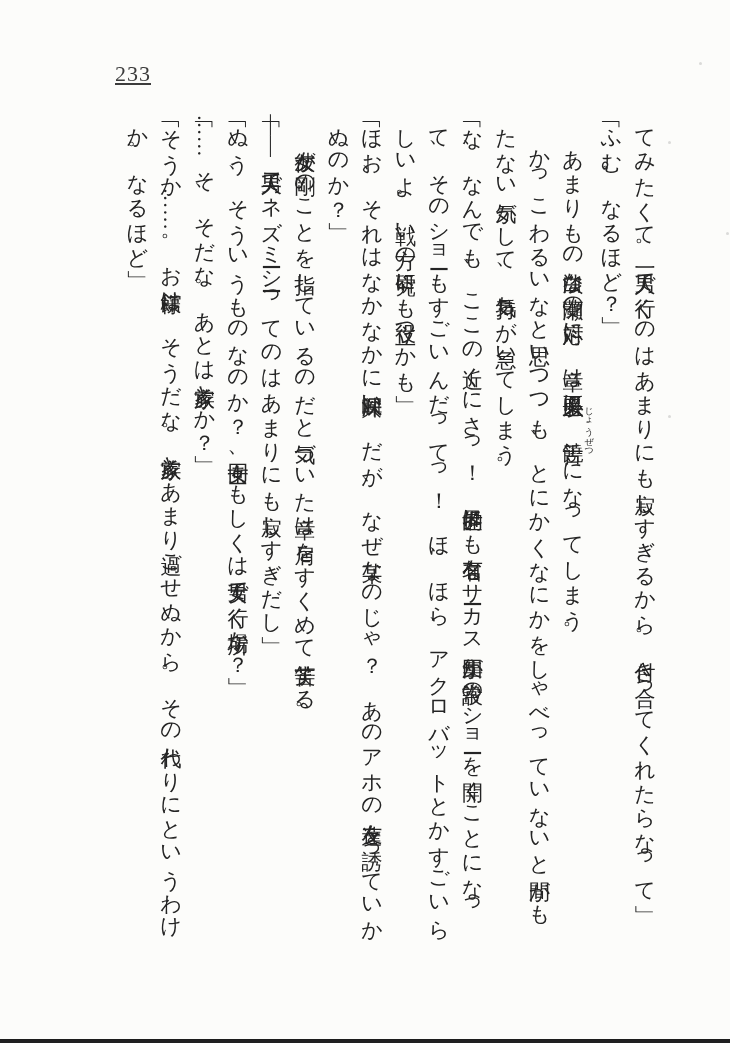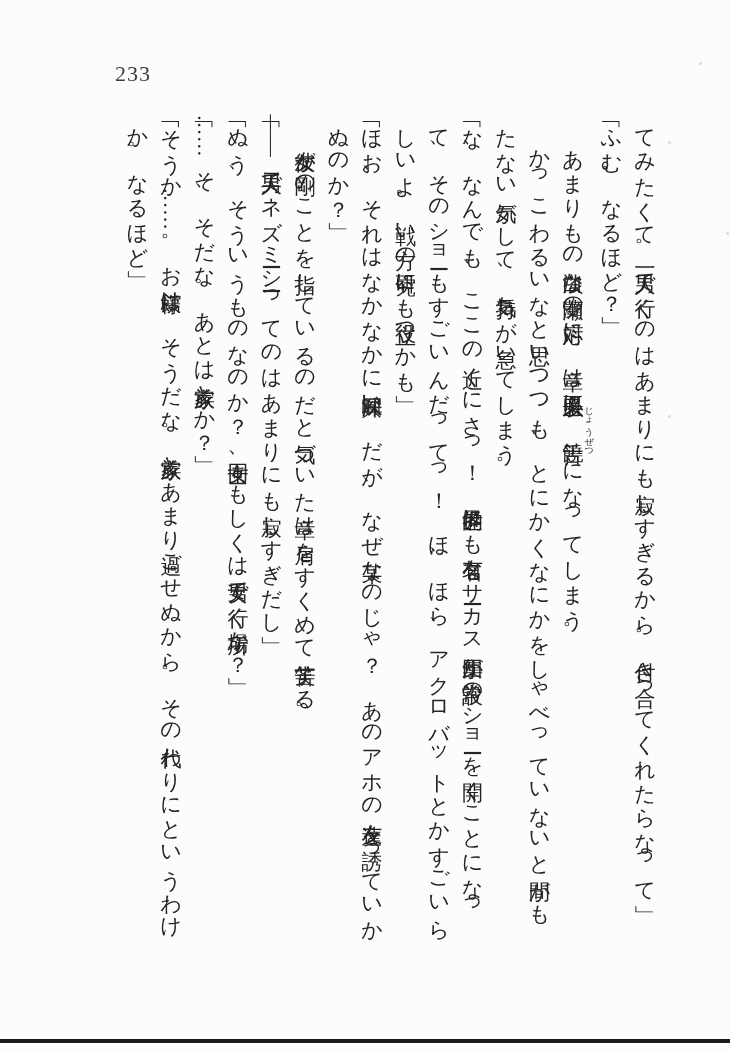--- a/index.html
+++ b/index.html
@@ -17,20 +17,21 @@
     overflow:hidden;
     font-family:"Liberation Serif","DejaVu Serif",serif;
   }
   .page-number{
     position:absolute;
     top:61px;left:115px;
     font-size:22px;
     letter-spacing:1px;
     color:var(--pagenum);
     font-family:"Liberation Serif","DejaVu Serif",serif;
+    text-decoration:underline;
   }
   .text-block{
     position:absolute;
     top:114px;right:69px;
     height:824px;
     writing-mode:vertical-rl;
     text-orientation:mixed;
     font-size:21px;
     line-height:33.5px;
     letter-spacing:0.4px;

